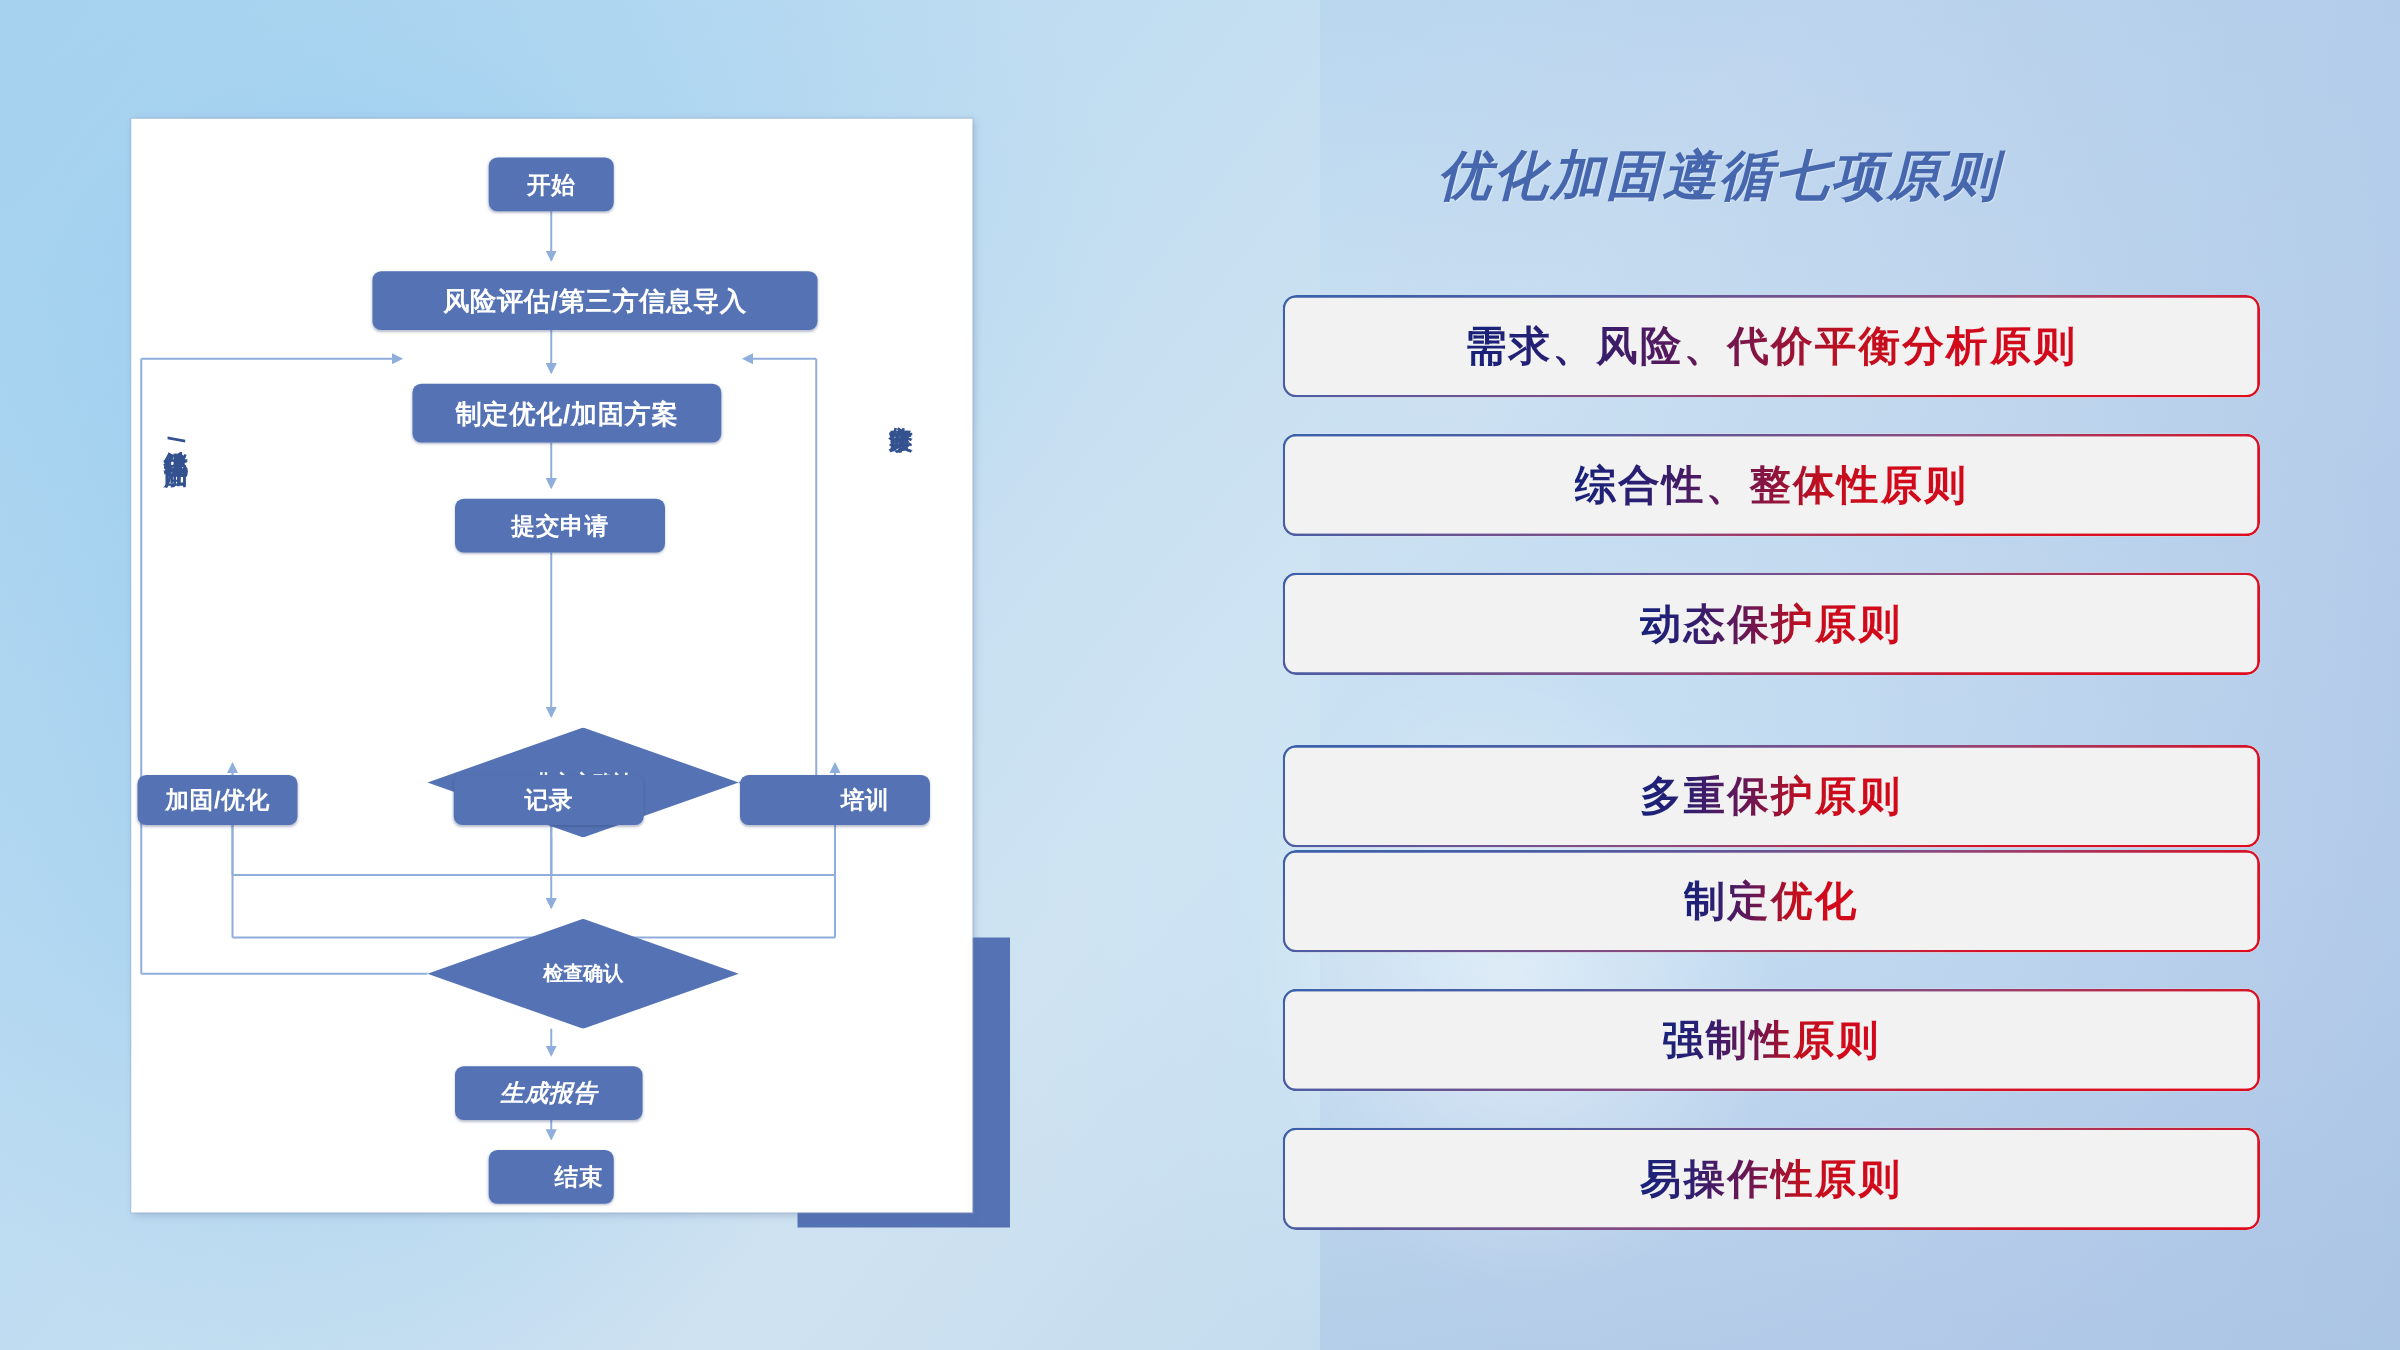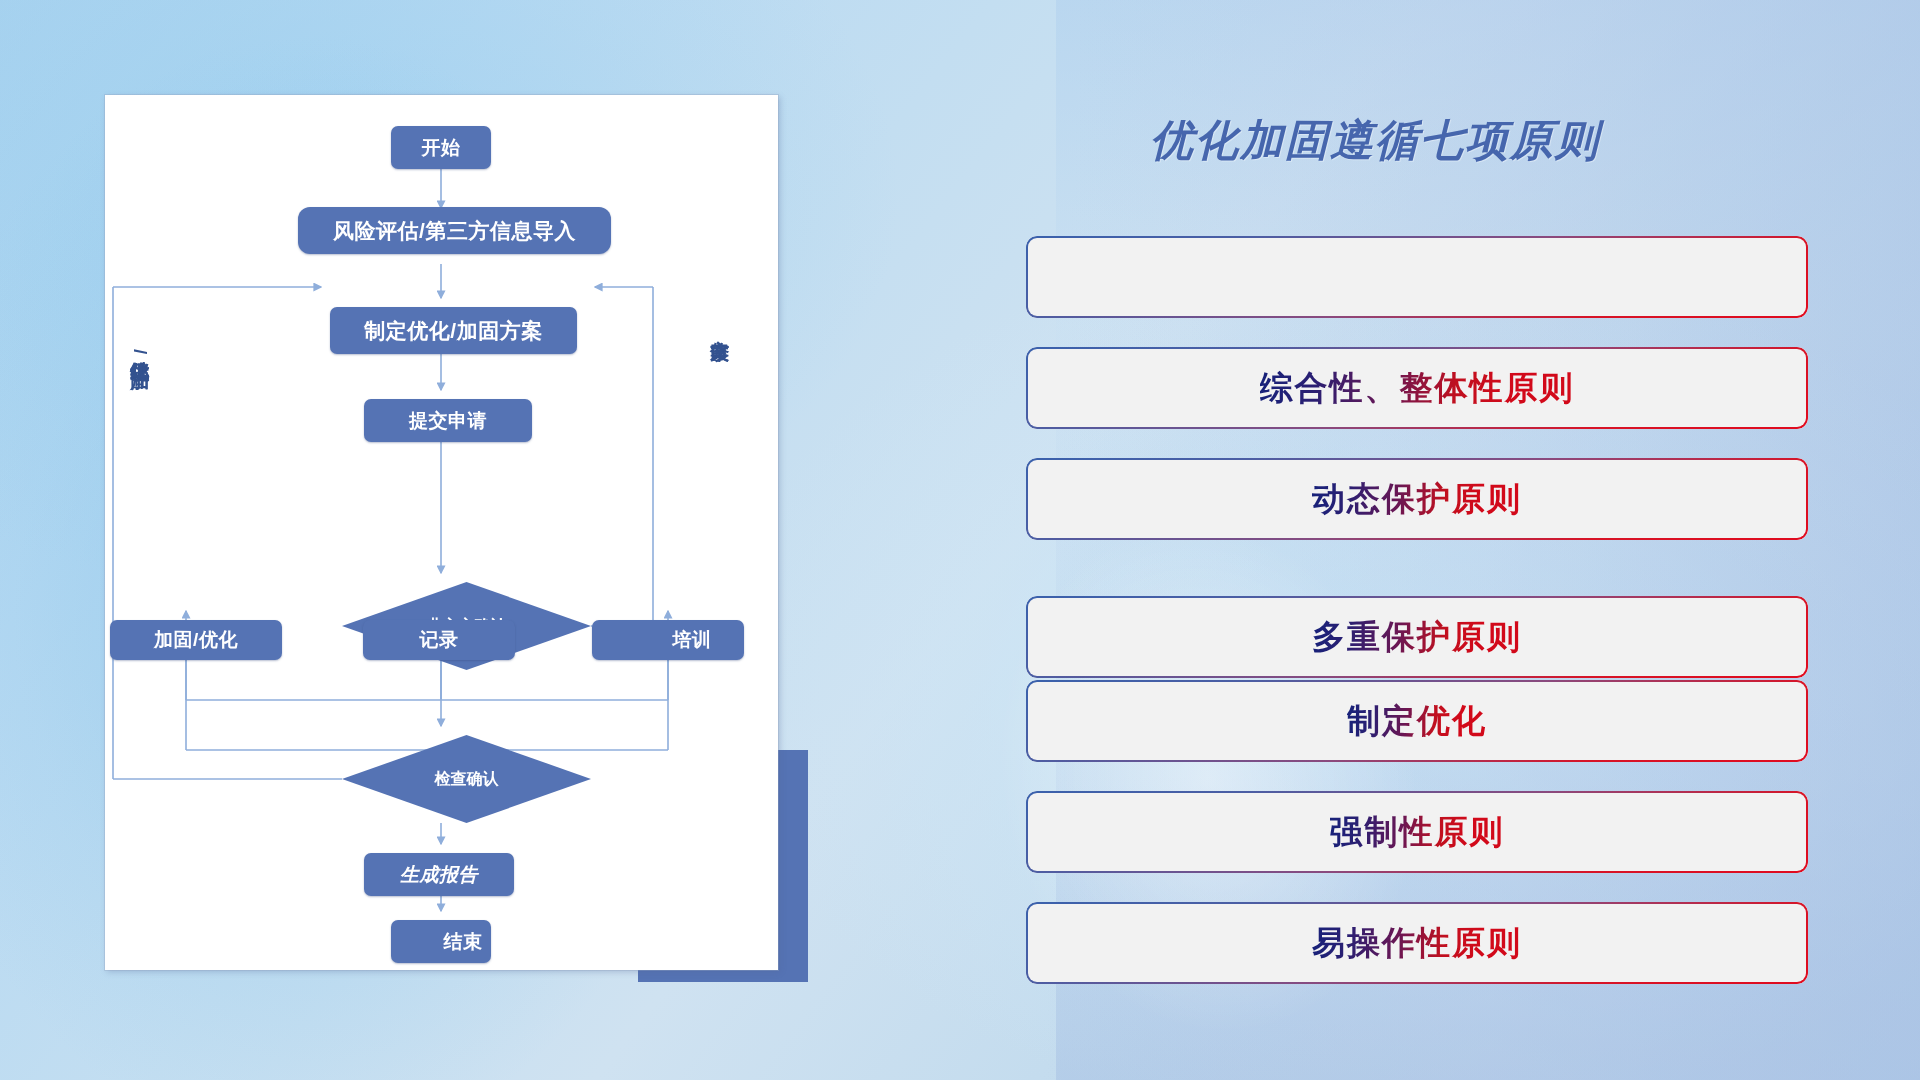--- a/index.html
+++ b/index.html
@@ -176,38 +176,38 @@
       <path d="M486,531 L548,531"></path>
       <path d="M548,531 L548,192"></path>
       <path d="M548,192 L490,192" marker-end="url(#ah)"></path>
     </g>
   </svg>
 
   <div class="node-box" style="left:286px;top:31px;width:100px;height:43px;font-size:19px;">
     <span>开始</span>
   </div>
 
-  <div class="node-box" style="left:193px;top:112px;width:313px;height:47px;font-size:21px;border-radius:12px;">
+  <div class="node-box" style="left:193px;top:122px;width:356px;height:47px;font-size:21px;">
     <span>风险评估/第三方信息导入</span>
   </div>
 
   <div class="node-box" style="left:225px;top:212px;width:247px;height:47px;font-size:21px;">
     <span>制定优化/加固方案</span>
   </div>
 
   <div class="node-box" style="left:259px;top:304px;width:168px;height:43px;font-size:19px;">
     <span>提交申请</span>
   </div>
 
   <div class="node-diamond" style="left:237px;top:487px;width:249px;height:88px;font-size:16px;">
     <div class="dshape"></div>
     <span>业主方确认</span>
   </div>
 
-  <div class="node-box" style="left:5px;top:525px;width:172px;height:40px;font-size:19px;">
+  <div class="node-box" style="left:5px;top:525px;width:128px;height:40px;font-size:19px;">
     <span>加固/优化</span>
   </div>
 
   <div class="node-box" style="left:258px;top:525px;width:152px;height:40px;font-size:19px;">
     <span>记录</span>
   </div>
 
   <div class="node-box" style="left:487px;top:525px;width:152px;height:40px;font-size:19px;padding-left:48px;">
     <span>培训</span>
   </div>
@@ -227,20 +227,21 @@
 
   <div class="vlabel" style="left:25px;top:250px;font-size:19px;">继续优化/加固</div>
 
   <div class="vlabel" style="left:605px;top:230px;font-size:19px;">方案修改</div>
 </div>
 
 <div id="right-title">优化加固遵循七项原则</div>
 
 <div class="pbox" style="top:236px;">
   <div class="frame"></div>
+  <div class="plabel">需求、风险、代价平衡分析原则</div>
 </div>
 
 <div class="pbox" style="top:347px;">
   <div class="frame"></div>
   <div class="plabel">综合性、整体性原则</div>
 </div>
 
 <div class="pbox" style="top:458px;">
   <div class="frame"></div>
   <div class="plabel">动态保护原则</div>

